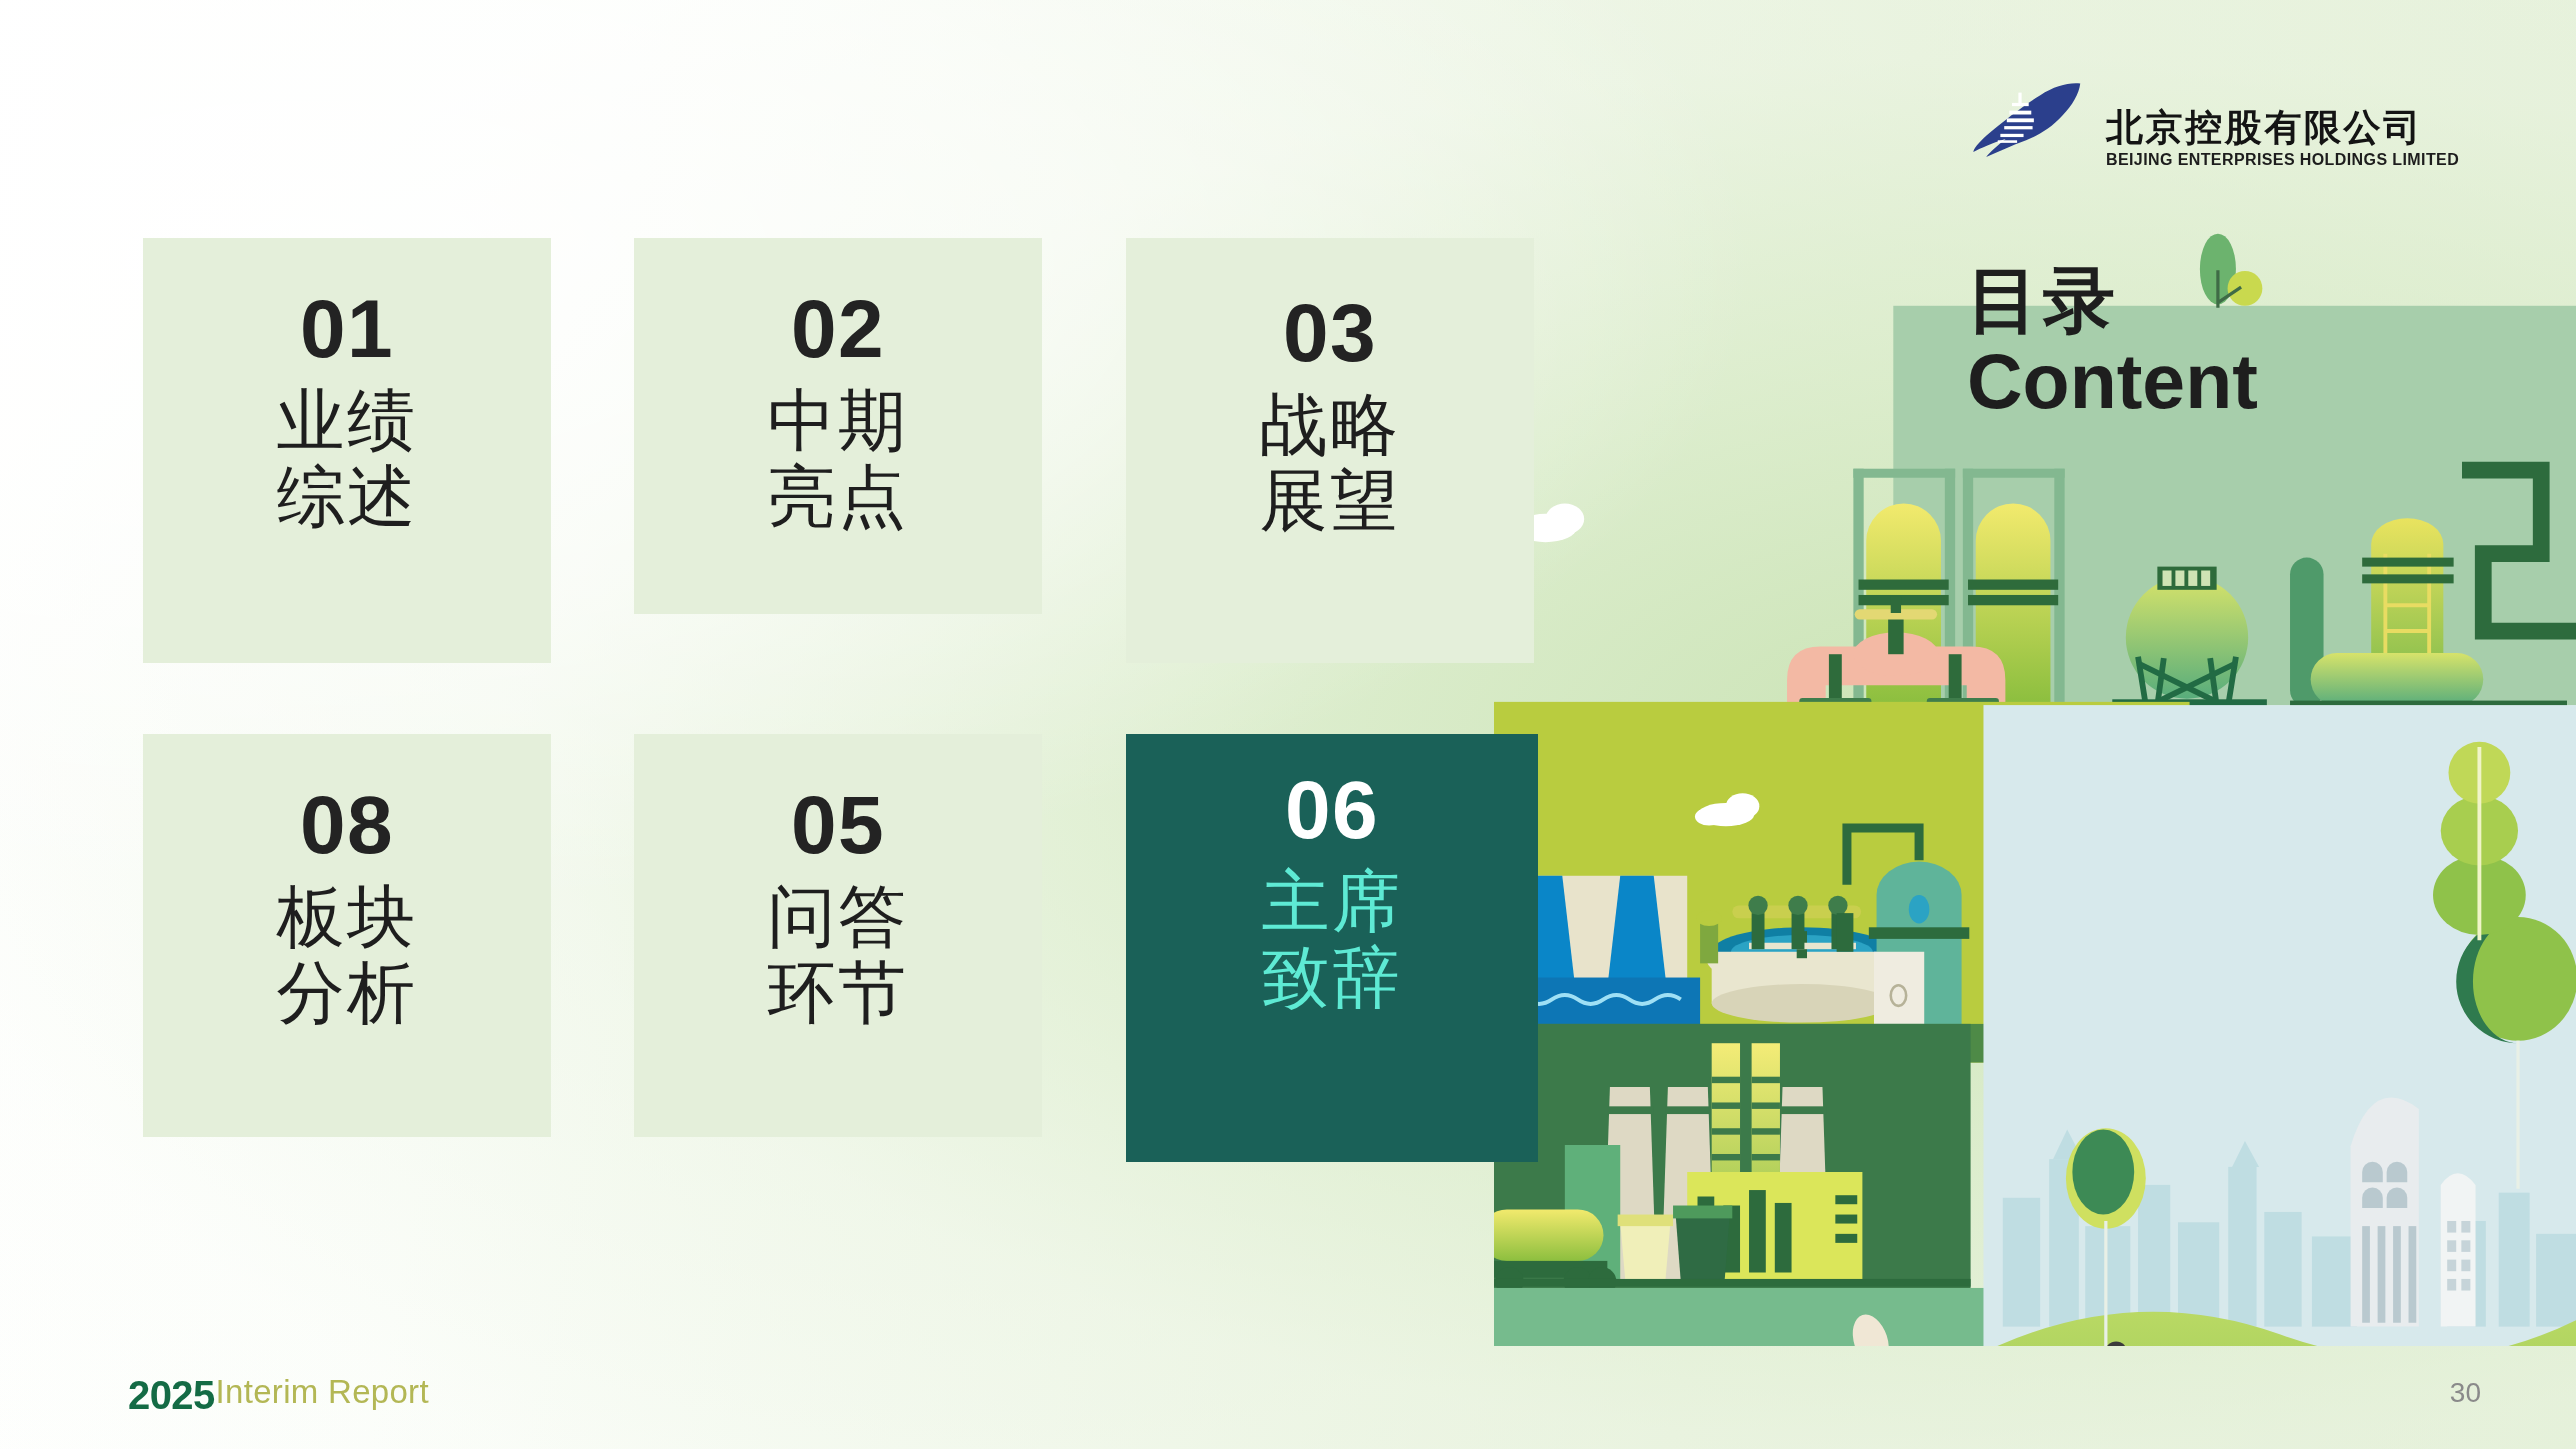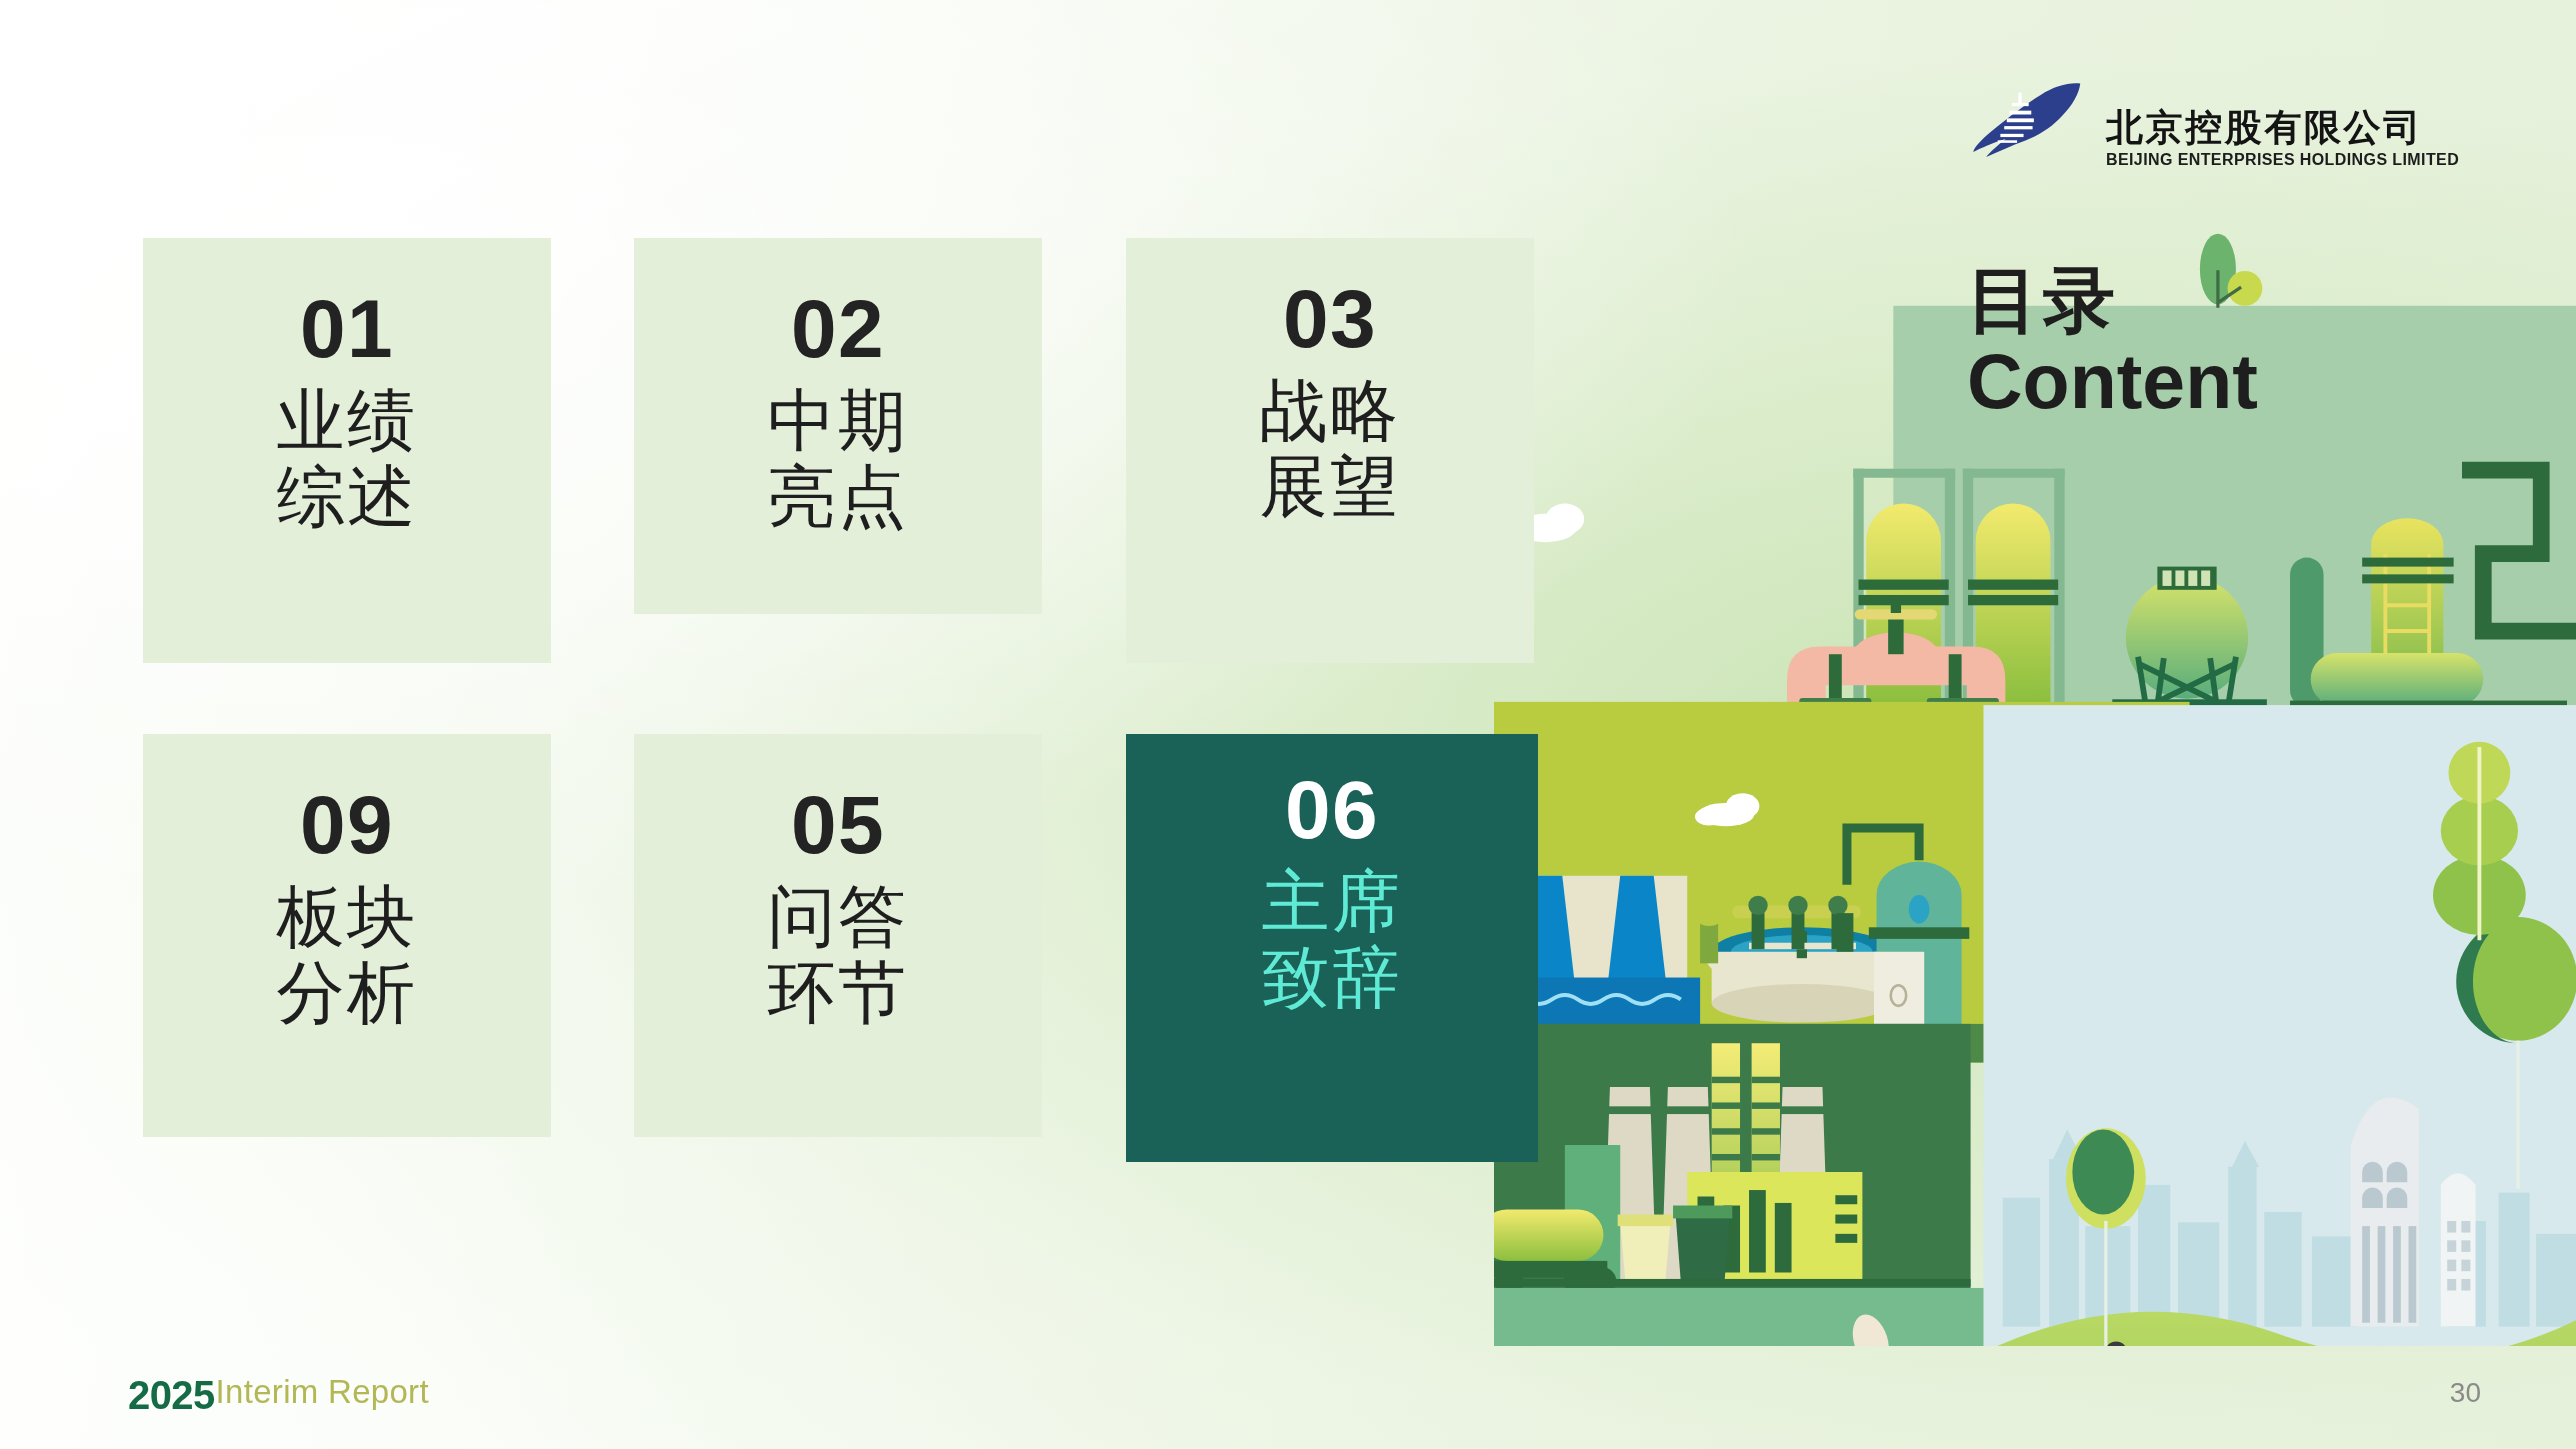--- a/index.html
+++ b/index.html
@@ -113,21 +113,21 @@
     line-height: 1.12;
     letter-spacing: 2.6px;
     text-align: center;
     white-space: nowrap;
   }
   .card.active .lbl { color: #5eead4; }
 
   
   #card-1 { left: 143px;  top: 238px;  width: 408px; height: 425px; padding-top: 50px; }
   #card-2 { left: 634px;  top: 238px;  width: 408px; height: 376px; padding-top: 50px; }
-  #card-3 { left: 1126px; top: 238px;  width: 408px; height: 425px; padding-top: 40px; }
+  #card-3 { left: 1126px; top: 238px;  width: 408px; height: 425px; padding-top: 54px; }
   
   #card-4 { left: 143px;  top: 734px; width: 408px; height: 403px; padding-top: 50px; }
   #card-5 { left: 634px;  top: 734px; width: 408px; height: 403px; padding-top: 50px; }
   #card-6 { left: 1126px; top: 734px; width: 412px; height: 428px; padding-top: 35px; }
   #card-1 .num, #card-2 .num, #card-3 .num { margin-bottom: 11.6px; }
   #card-4 .num, #card-5 .num, #card-6 .num { margin-bottom: 11.6px; }
 
   
   .illo {
     position: absolute;
@@ -608,21 +608,21 @@
       <div class="lbl">亮点</div>
     </div>
 
     <div class="card" id="card-3">
       <div class="num">03</div>
       <div class="lbl">战略</div>
       <div class="lbl">展望</div>
     </div>
 
     <div class="card" id="card-4">
-      <div class="num">09</div>
+      <div class="num">08</div>
       <div class="lbl">板块</div>
       <div class="lbl">分析</div>
     </div>
 
     <div class="card" id="card-5">
       <div class="num">05</div>
       <div class="lbl">问答</div>
       <div class="lbl">环节</div>
     </div>
 

